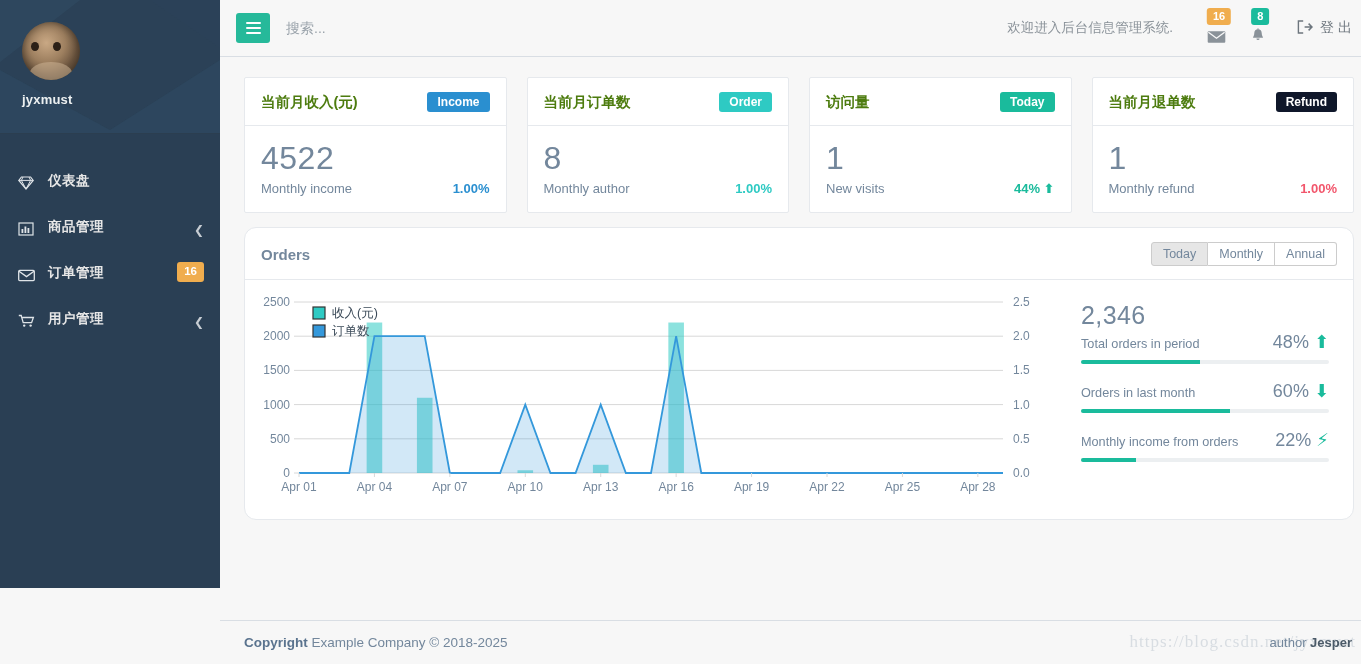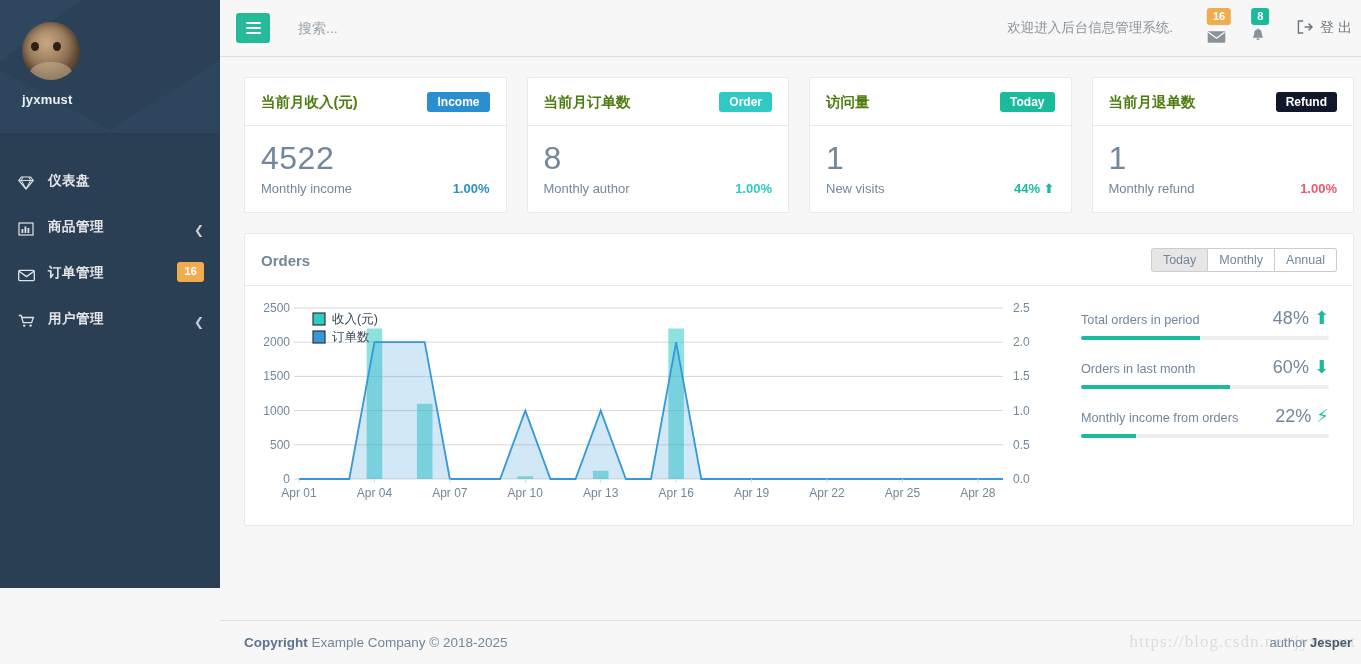--- a/index.html
+++ b/index.html
@@ -67,21 +67,21 @@
     display:flex; align-items:center; padding: 0 22px 0 16px; flex: 0 0 57px;
   }
   .menu-toggle {
     width:34px; height:30px; background:#26B99A; border-radius:3px;
     display:flex; flex-direction:column; align-items:center; justify-content:center;
     cursor:pointer; gap:3px;
   }
   .menu-toggle i { display:block; width:15px; height:2px; background:#fff; border-radius:1px; }
   .search-box {
     border:none; background:transparent; outline:none;
-    margin-left:28px; font-size:14px; color:#5A738E; width:230px;
+    margin-left:16px; font-size:14px; color:#5A738E; width:230px;
     font-family:"Liberation Sans", sans-serif;
   }
   .search-box::placeholder { color:#9aa3ab; }
   .topnav-right { margin-left:auto; display:flex; align-items:center; gap:0; }
   .welcome-text { color:#8a9299; font-size:13.5px; margin-right:22px; }
   .icon-badge-wrap { position:relative; width:42px; height:40px; display:flex; align-items:flex-end; justify-content:center; cursor:pointer; }
   .icon-glyph { color:#8a9299; }
   .count-badge {
     position:absolute; top:0; left:50%; transform:translateX(-38%);
     color:#fff; font-size:11px; font-weight:bold; border-radius:3px;
@@ -106,21 +106,21 @@
   .tile-title { font-size:14.5px; font-weight:bold; color:#4d7c0f; }
   .pill { color:#fff; font-size:12px; font-weight:bold; border-radius:3px; padding:3px 10px; }
   .tile-body { padding: 14px 16px 16px 16px; }
   .tile-value { font-size:32px; color:#73879C; font-weight:300; line-height:1.15; letter-spacing:.5px; }
   .tile-foot { display:flex; align-items:baseline; justify-content:space-between; margin-top:4px; }
   .tile-sub { font-size:13px; color:#73879C; }
   .tile-pct { font-size:13px; font-weight:bold; }
 
   
   .panel {
-    margin-top:20px; background:#fff; border:1px solid #E6E9ED; border-radius:2px;
+    margin-top:14px; background:#fff; border:1px solid #E6E9ED; border-radius:12px;
   }
   .panel-head {
     display:flex; align-items:center; justify-content:space-between;
     padding: 14px 16px 12px 16px; border-bottom:1px solid #E6E9ED; min-height:52px;
   }
   .panel-title { font-size:15px; font-weight:bold; color:#73879C; }
   .seg { display:flex; }
   .seg button {
     font-family:"Liberation Sans", sans-serif;
     font-size:12.5px; color:#73879C; background:#fff;
@@ -417,20 +417,21 @@
                 <rect x="60" y="13" width="12" height="12" fill="#2ECAC3" stroke="#333" stroke-width="1.2"></rect>
                 <text x="79" y="23" class="legend-text">收入(元)</text>
                 <rect x="60" y="31" width="12" height="12" fill="#3498DB" stroke="#333" stroke-width="1.2"></rect>
                 <text x="79" y="41" class="legend-text">订单数</text>
               </svg>
           </div>
 
           <div class="stats-col">
 
             <div class="stat-row">
+              <div class="stat-value">2,346</div>
               <div class="stat-line">
                 <span class="stat-label">Total orders in period</span>
                 <span class="stat-pct">
                   <span>48%</span>
                   <span style="color:#1ABB9C">⬆</span>
                 </span>
               </div>
               <div class="progress">
                   <i style="width:48%"></i>
                 </div>

